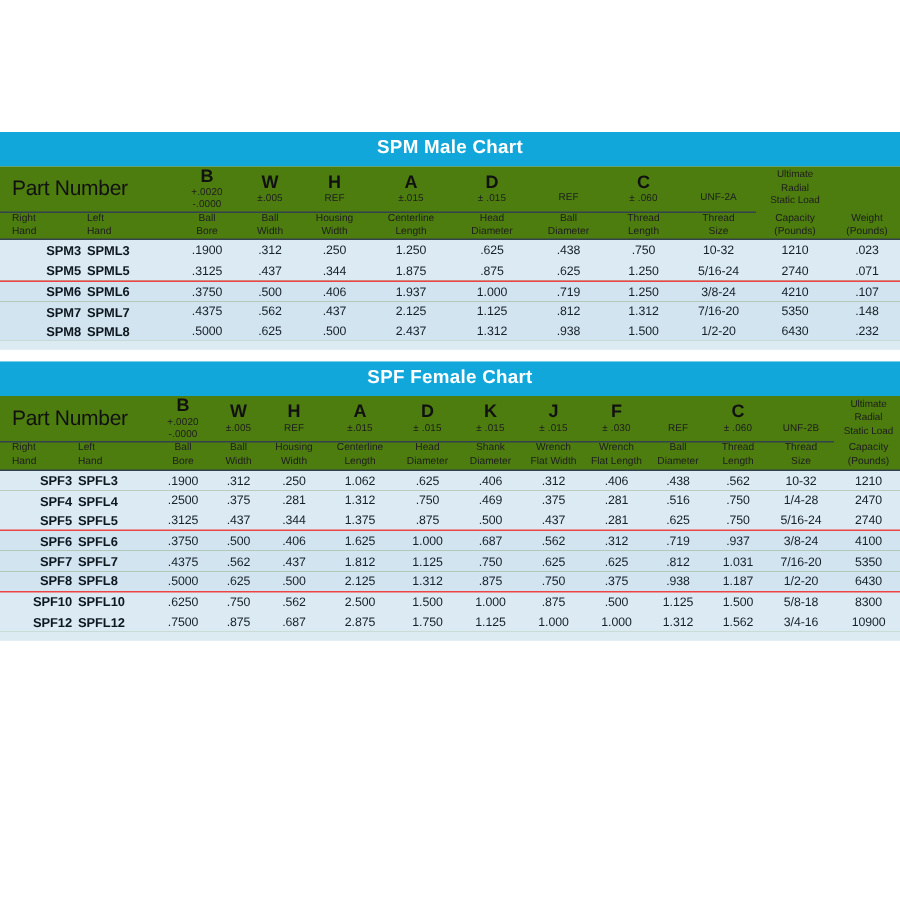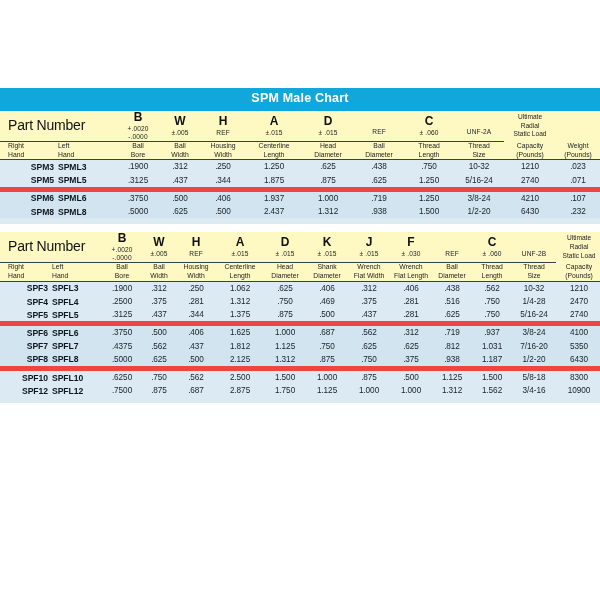--- a/index.html
+++ b/index.html
@@ -43,21 +43,21 @@
     font-size: 12.5px;
     letter-spacing: .2px;
     padding: 4px 0 5px 0;
     line-height: 1.1;
   }
 
   table.spec {
     width: 600px;
     border-collapse: collapse;
     table-layout: fixed;
-    background: #fef9c3;
+    background: #4d7c0f;
   }
 
   table.spec td, table.spec th {
     padding: 0;
     vertical-align: middle;
     font-weight: normal;
   }
 
   
   .hdr-top td {
@@ -147,21 +147,21 @@
   tr.data td.pn2 {
     font-weight: bold;
     font-size: 8.6px;
     text-align: left;
     padding-left: 4px;
     color: #0d1720;
     margin-left: 37px;
   }
   tr.data.band-a td { background: #dbeaf3; }
   tr.data.band-b td { background: #d2e4ef; }
-  tr.data.grp-top td { border-top: 5px solid #ef4444; }
+  tr.data.grp-top td { border-top: 1px solid #ef4444; }
 
   .tail { height: 6px; background: #dceaf2; }
 </style>
 </head>
 <body>
 
 <div class="page">
 
   <div class="chart-block">
     <div class="title-bar">SPM Male Chart</div>
@@ -308,39 +308,54 @@
             <td>.406</td>
             <td>1.937</td>
             <td>1.000</td>
             <td>.719</td>
             <td>1.250</td>
             <td>3/8-24</td>
             <td>4210</td>
             <td>.107</td>
           </tr>
           <tr class="data band-b">
+            <td class="pn">SPM7</td>
+            <td class="pn2">SPML7</td>
+            <td>.4375</td>
+            <td>.562</td>
+            <td>.437</td>
+            <td>2.125</td>
+            <td>1.125</td>
+            <td>.812</td>
+            <td>1.312</td>
+            <td>7/16-20</td>
+            <td>5350</td>
+            <td>.148</td>
+          </tr>
+          <tr class="data band-b">
             <td class="pn">SPM8</td>
             <td class="pn2">SPML8</td>
             <td>.5000</td>
             <td>.625</td>
             <td>.500</td>
             <td>2.437</td>
             <td>1.312</td>
             <td>.938</td>
             <td>1.500</td>
             <td>1/2-20</td>
             <td>6430</td>
             <td>.232</td>
           </tr>
         </tbody>
     </table>
     <div class="tail"></div>
   </div>
 
   <div class="chart-block second">
+    <div class="title-bar">SPF Female Chart</div>
 
     <table class="spec">
       <colgroup>
         <col style="width:48px">
           <col style="width:54px">
           <col style="width:40px">
         <col style="width:34px">
           <col style="width:40px">
           <col style="width:48px">
         <col style="width:42px">

